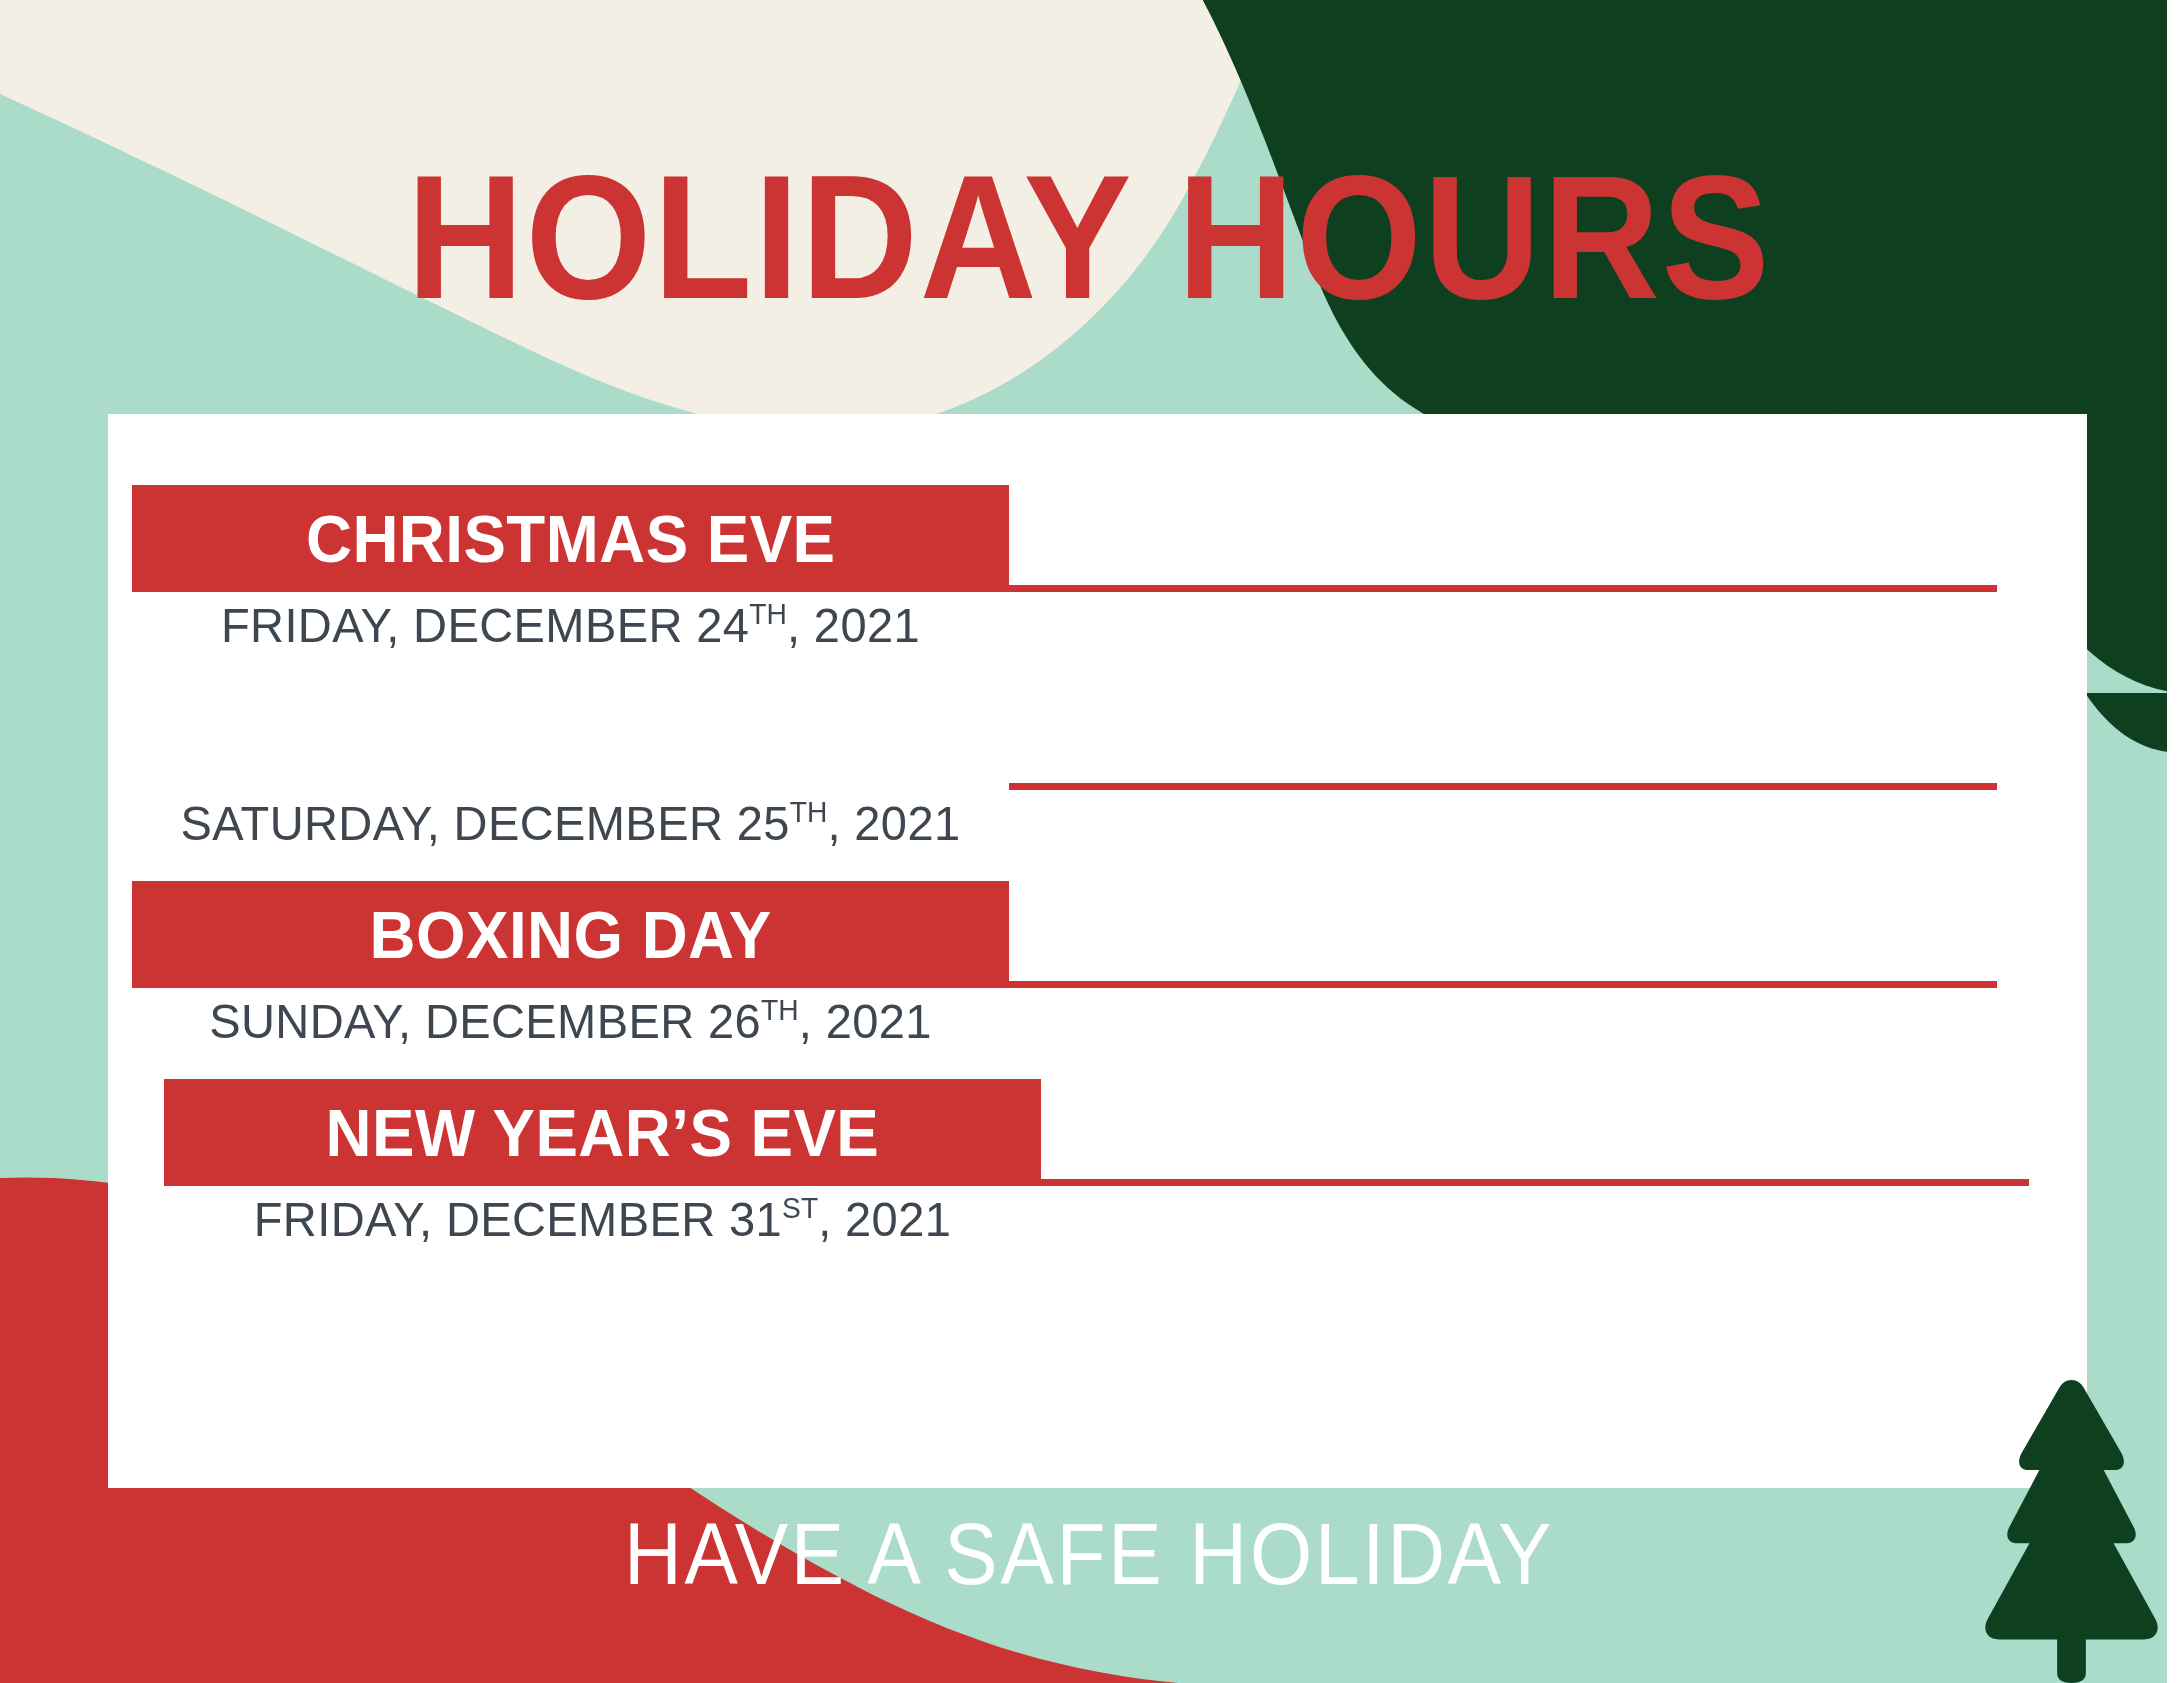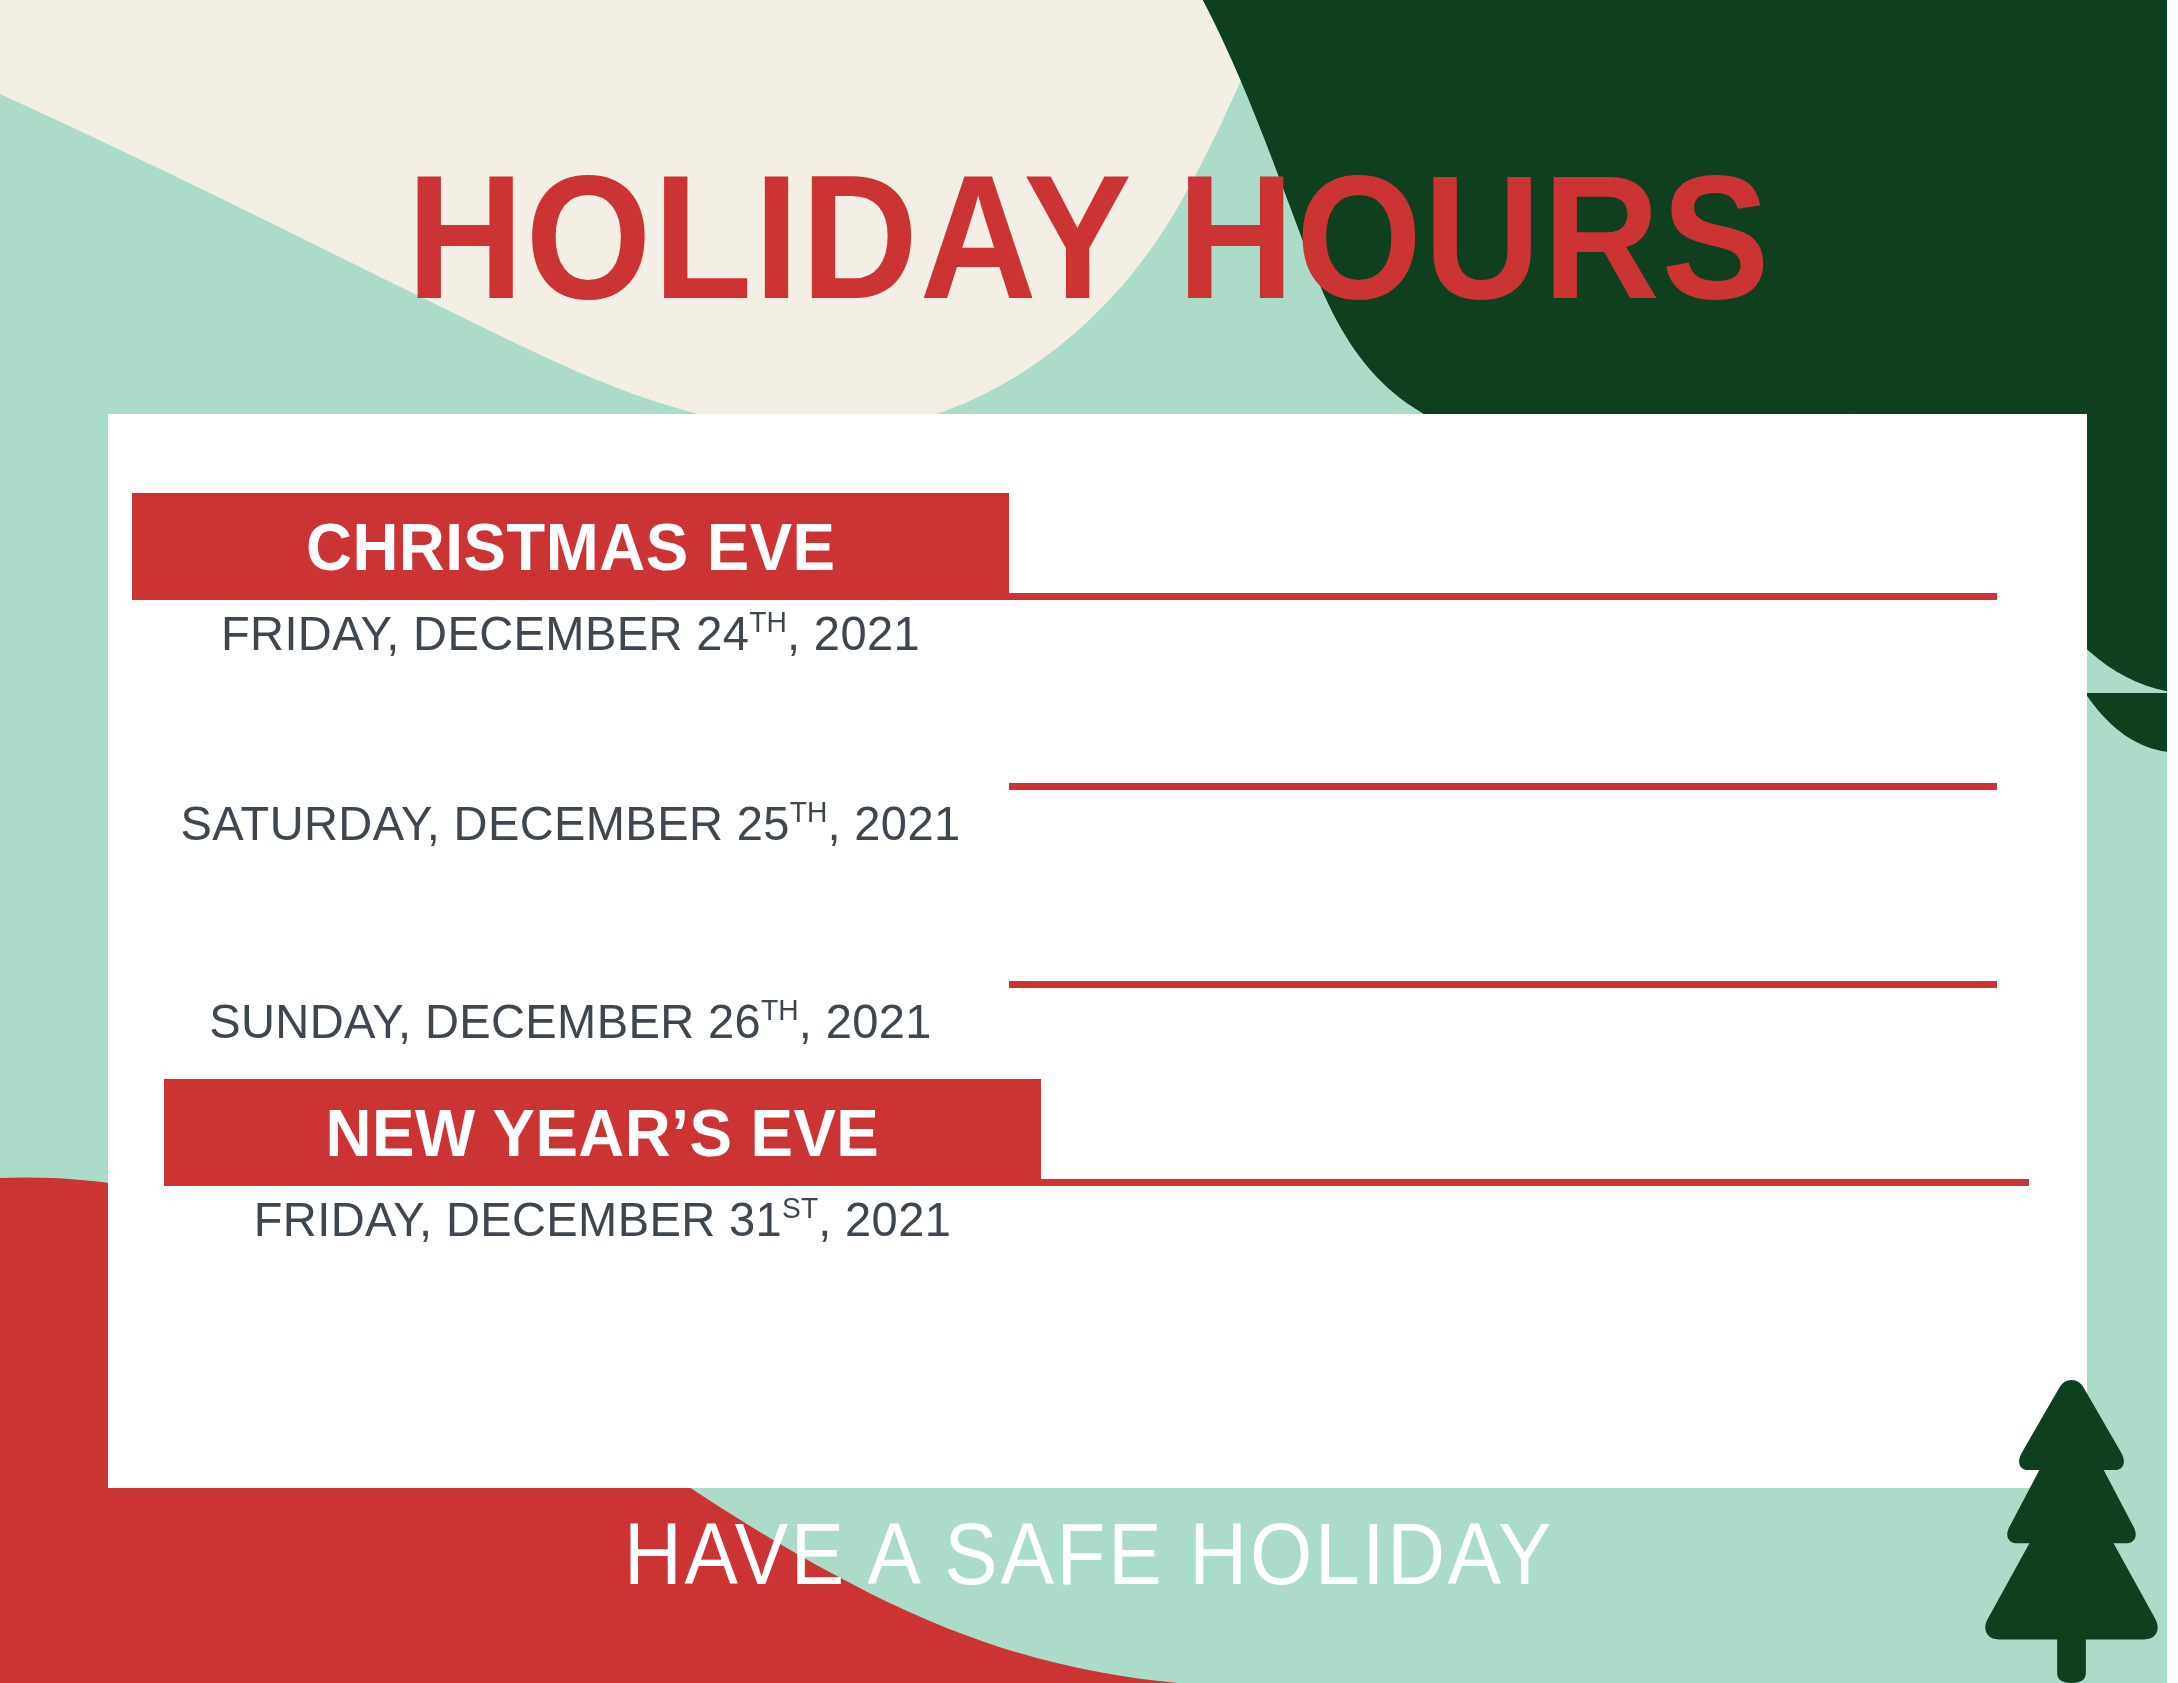--- a/index.html
+++ b/index.html
@@ -58,21 +58,21 @@
     width:100%;
     height:100%;
   }
 
   .row{
     position:absolute;
     left:0;
     width:100%;
     height:198px;
   }
-  .row-0{top:79px;}
+  .row-0{top:71px;}
   .row-1{top:269px;}
   .row-2{top:467px;}
   .row-3{top:665px;margin-left:32px;}
   .row-4{top:863px;}
 
   
   .banner{
     position:absolute;
     left:24px;
     top:0;
@@ -190,20 +190,23 @@
         <div class="rule"></div>
         <div class="date"><span>FRIDAY, </span><span>DECEMBER </span><span>24</span><sup>TH</sup><span>, 2021</span></div>
       </div>
 
       <div class="row row-1">
         <div class="rule"></div>
         <div class="date"><span>SATURDAY, </span><span>DECEMBER </span><span>25</span><sup>TH</sup><span>, 2021</span></div>
       </div>
 
       <div class="row row-2">
+        <div class="banner">
+          <span class="banner-label">BOXING DAY</span>
+        </div>
         <div class="rule"></div>
         <div class="date"><span>SUNDAY, </span><span>DECEMBER </span><span>26</span><sup>TH</sup><span>, 2021</span></div>
       </div>
 
       <div class="row row-3">
         <div class="banner">
           <span class="banner-label">NEW YEAR’S EVE</span>
         </div>
         <div class="rule"></div>
         <div class="date"><span>FRIDAY, </span><span>DECEMBER </span><span>31</span><sup>ST</sup><span>, 2021</span></div>

